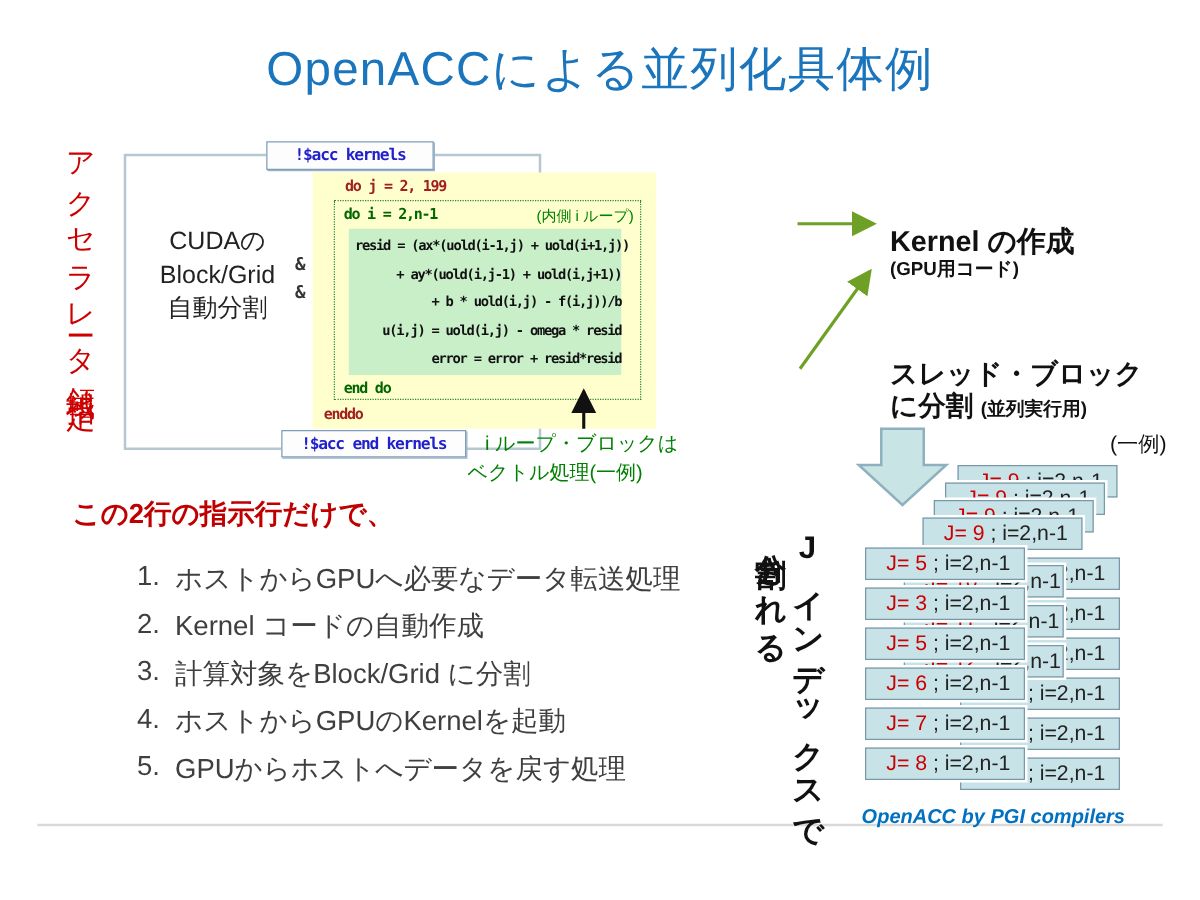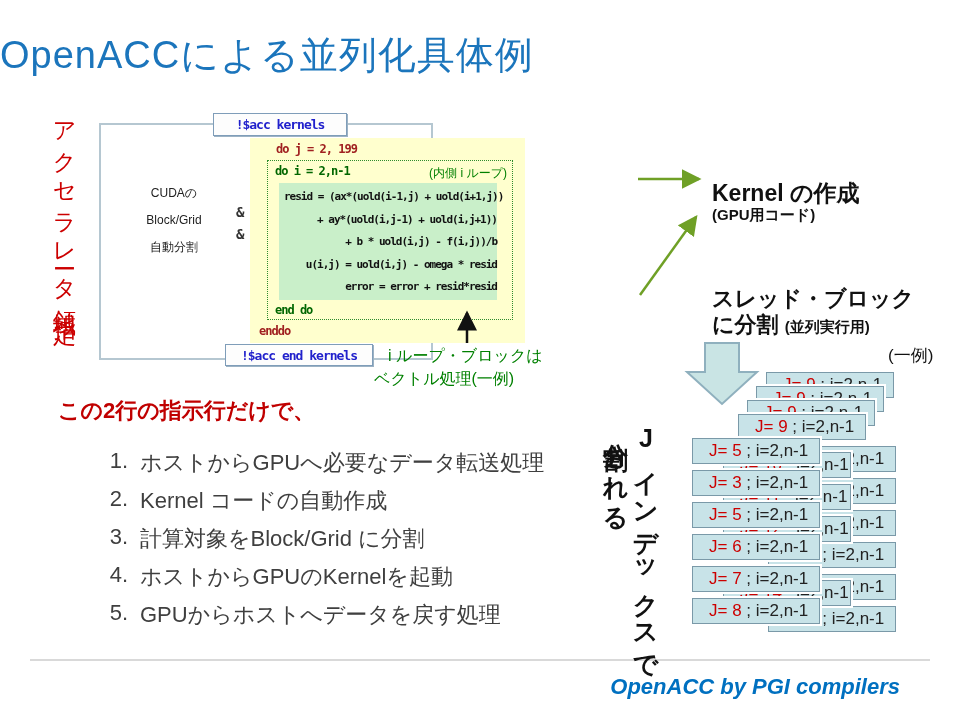--- a/index.html
+++ b/index.html
@@ -4,21 +4,21 @@
 <style>
   * { margin:0; padding:0; box-sizing:border-box; }
   html,body { background:#fff; }
   #slide {
     position:relative; width:960px; height:720px; background:#ffffff;
     font-family:"Liberation Sans", sans-serif; overflow:hidden;
   }
   .abs { position:absolute; }
 
   .title {
-    left:0; top:30px; width:960px; text-align:left;
+    left:0; top:30px; width:960px; text-align:center;
     font-size:38px; color:#1b75bc; letter-spacing:1px;
   }
 
   .v-left {
     left:50px; top:106px; writing-mode:vertical-rl; text-orientation:upright;
     font-size:23px; color:#cc0000; letter-spacing:4px; line-height:30px;
   }
 
   .white-box { left:99px; top:123px; width:334px; height:237px;
     background:#ffffff; border:2px solid #b5c7d1; z-index:1; }
@@ -41,21 +41,21 @@
 
   .acc-box {
     background:#fdfdfd; border:1px solid #7f9db9; box-shadow:1px 1px 0 #9cb2c4;
     color:#2121cc; font-size:13px; text-align:center; z-index:3;
     display:flex; align-items:center; justify-content:center;
   }
   .acc-begin { left:213px; top:113px; width:134px; height:23px; }
   .acc-end   { left:225px; top:344px; width:148px; height:22px; }
 
   .cuda-text { left:104px; top:180px; width:140px; text-align:center;
-    font-size:12px; line-height:27px; color:#222; z-index:2; }
+    font-size:20px; line-height:27px; color:#222; z-index:2; }
   .amp { font-size:14px; font-weight:bold; color:#333; z-index:2; }
   .amp1 { left:236px; top:204px; } .amp2 { left:236px; top:226px; }
 
   .vector-note { left:388px; top:344px; width:180px; font-size:16px;
     line-height:23px; color:#008000; z-index:3; }
   .vector-note .l2 { margin-left:-14px; }
 
   .kernel-title { left:712px; top:178px; font-size:23px; font-weight:bold; color:#111; }
   .kernel-sub   { left:712px; top:206px; font-size:15px; font-weight:bold; color:#111; }
   .thread-title { left:712px; top:284px; font-size:22px; font-weight:bold; color:#111; }
@@ -74,21 +74,21 @@
   }
   .jbox .jr { color:#cc0000; }
 
   .red-heading { left:58px; top:396px; font-size:22px; font-weight:bold; color:#c00000; }
 
   .list { left:100px; top:448px; }
   .list-item { display:flex; font-size:22px; color:#3f3f3f; height:38px; }
   .list-item .num { width:28px; text-align:right; margin-right:12px; }
 
   .divider { left:30px; top:659px; width:900px; height:2px; background:#d9d9d9; }
-  .credit { right:60px; top:674px; font-size:22px; font-weight:bold; font-style:italic; color:#0070c0; }
+  .credit { right:60px; top:645px; font-size:16px; font-weight:bold; font-style:italic; color:#0070c0; }
 
   svg.overlay { position:absolute; left:0; top:0; z-index:3; pointer-events:none; }
 </style>
 </head>
 <body>
 
 <div id="slide">
 
   <div class="abs title">OpenACCによる並列化具体例</div>
 
@@ -160,21 +160,20 @@
   <div class="jbox" style="left:768px;top:446px;z-index:1"><span class="jr">J= 9</span><span> ; i=2,n-1</span></div>
   <div class="jbox" style="left:768px;top:478px;z-index:1"><span class="jr">J= 9</span><span> ; i=2,n-1</span></div>
   <div class="jbox" style="left:768px;top:510px;z-index:1"><span class="jr">J= 9</span><span> ; i=2,n-1</span></div>
   <div class="jbox" style="left:768px;top:542px;z-index:1"><span class="jr">J= 9</span><span> ; i=2,n-1</span></div>
   <div class="jbox" style="left:768px;top:574px;z-index:1"><span class="jr">J= 9</span><span> ; i=2,n-1</span></div>
   <div class="jbox" style="left:768px;top:606px;z-index:1"><span class="jr">J= 9</span><span> ; i=2,n-1</span></div>
 
   <div class="jbox" style="left:723px;top:452px;z-index:2"><span class="jr">J= 10</span><span> ; i=2,n-1</span></div>
   <div class="jbox" style="left:723px;top:484px;z-index:2"><span class="jr">J= 11</span><span> ; i=2,n-1</span></div>
   <div class="jbox" style="left:723px;top:516px;z-index:2"><span class="jr">J= 12</span><span> ; i=2,n-1</span></div>
-  <div class="jbox" style="left:723px;top:580px;z-index:2"><span class="jr">J= 14</span><span> ; i=2,n-1</span></div>
 
   <div class="jbox" style="left:766px;top:372px;z-index:4"><span class="jr">J= 9</span><span> ; i=2,n-1</span></div>
   <div class="jbox" style="left:756px;top:386px;z-index:5"><span class="jr">J= 9</span><span> ; i=2,n-1</span></div>
   <div class="jbox" style="left:747px;top:400px;z-index:6"><span class="jr">J= 9</span><span> ; i=2,n-1</span></div>
   <div class="jbox" style="left:738px;top:414px;z-index:7"><span class="jr">J= 9</span><span> ; i=2,n-1</span></div>
 
   <div class="jbox" style="left:692px;top:438px;z-index:10"><span class="jr">J= 5</span><span> ; i=2,n-1</span></div>
   <div class="jbox" style="left:692px;top:470px;z-index:10"><span class="jr">J= 3</span><span> ; i=2,n-1</span></div>
   <div class="jbox" style="left:692px;top:502px;z-index:10"><span class="jr">J= 5</span><span> ; i=2,n-1</span></div>
   <div class="jbox" style="left:692px;top:534px;z-index:10"><span class="jr">J= 6</span><span> ; i=2,n-1</span></div>

